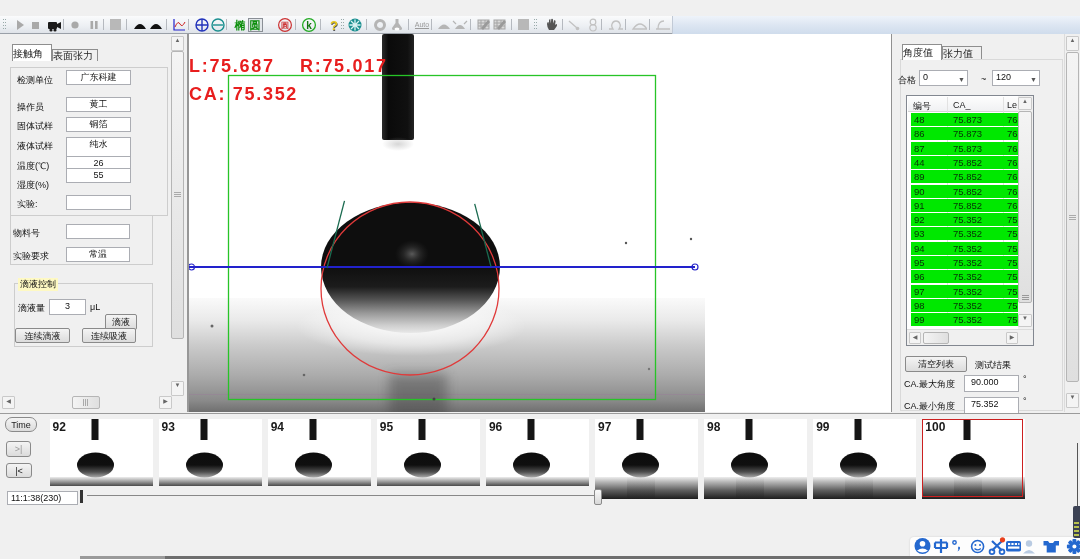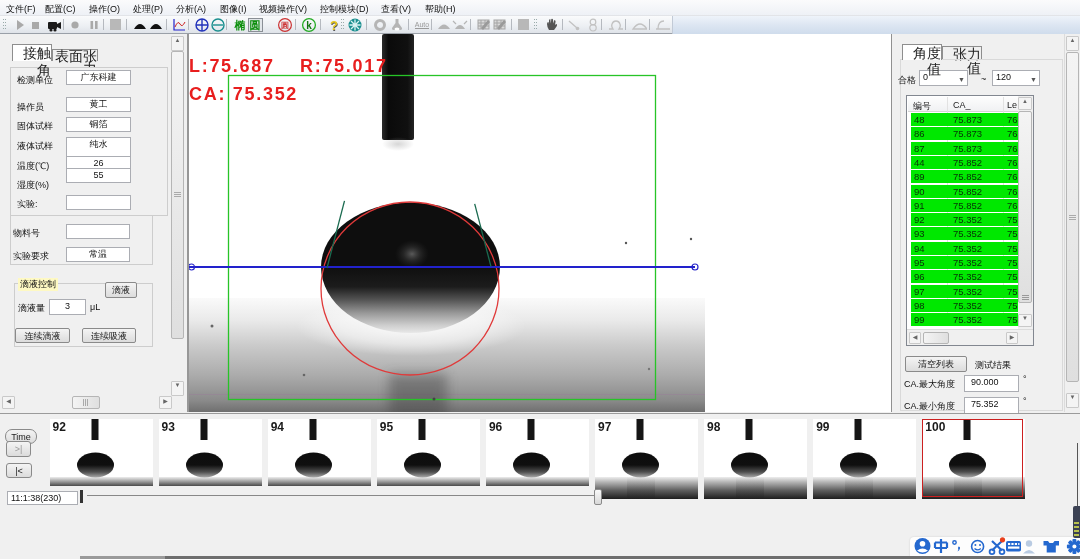--- a/index.html
+++ b/index.html
@@ -8,21 +8,21 @@
 
 #menubar{position:absolute;left:0;top:0;width:1080px;height:16px;background:linear-gradient(180deg,#fbfbfc,#eef1f6);border-bottom:1px solid #e2e4e8;font-size:9px;color:#111}
 #menubar span{position:absolute;top:3px}
 
 #toolbar{position:absolute;left:0;top:16px;width:1080px;height:18px;background:linear-gradient(180deg,#fafbfc 0%,#eceff3 60%,#dfe3e9 100%);border-bottom:1px solid #9aa0a8}
 #toolbar::after{content:"";position:absolute;left:672px;top:0;width:408px;height:18px;background:linear-gradient(180deg,#eef3fa 0%,#dde6f2 50%,#cfdcec 100%);border-left:1px solid #c2cad6}
 #toolbar .sep{position:absolute;top:3px;width:1px;height:11px;background:#b5b9bf}
 #toolbar .ic{position:absolute;top:1px;width:16px;height:16px;display:flex;align-items:center;justify-content:center}
 
 #lpanel{position:absolute;left:0;top:34px;width:189px;height:378px;background:#f0f0f0;border-right:2px solid #979797}
-.tab{position:absolute;font-size:14px;color:#222;border:1px solid #8e8e8e;border-bottom:none;background:#f0f0f0;text-align:right}
+.tab{position:absolute;font-size:10px;color:#222;border:1px solid #8e8e8e;border-bottom:none;background:#f0f0f0;text-align:left}
 .tab.on{background:#fff;z-index:2}
 .inp{position:absolute;background:#fff;border:1px solid #abadb3;font-size:9px;text-align:center;color:#111;line-height:13px}
 .lbl{position:absolute;font-size:9px;color:#111}
 .btn{position:absolute;font-size:9px;color:#222;text-align:center;background:linear-gradient(180deg,#f4f4f4,#dcdcdc);border:1px solid #8a8a8a;border-radius:2px}
 .grp{position:absolute;border:1px solid #cdcdcd}
 
 .sb{position:absolute;background:#f0f0f0}
 .sbtn{position:absolute;background:#f4f4f4;border:1px solid #c9c9c9;color:#666;font-size:6px;text-align:center;border-radius:1px}
 .sth{position:absolute;background:linear-gradient(90deg,#f4f4f4,#dfdfdf);border:1px solid #b5b5b5;border-radius:2px}
 .sthh{position:absolute;background:linear-gradient(180deg,#f4f4f4,#dfdfdf);border:1px solid #b5b5b5;border-radius:2px}
@@ -35,32 +35,20 @@
 
 #film{position:absolute;left:0;top:413px;width:1080px;height:130px;background:#f0f0f0;border-top:1px solid #9b9b9b}
 .frame{position:absolute;top:5px;background:#fff}
 .frame .num{position:absolute;left:3px;top:1px;font-size:12px;font-weight:bold;color:#1a1a1a}
 
 #status{position:absolute;left:0;top:543px;width:1080px;height:16px;background:#ececec;border-top:1px solid #d5d5d5;font-size:9px;color:#333}
 </style></head>
 <body>
 <div id="stage">
 
-<div id="menubar">
-<span style="left:6px">文件(F)</span>
-      <span style="left:45px">配置(C)</span>
-      <span style="left:89px">操作(O)</span>
-      <span style="left:133px">处理(P)</span>
-      <span style="left:176px">分析(A)</span>
-      <span style="left:220px">图像(I)</span>
-      <span style="left:259px">视频操作(V)</span>
-      <span style="left:320px">控制模块(D)</span>
-      <span style="left:381px">查看(V)</span>
-      <span style="left:425px">帮助(H)</span>
-</div>
 
 <div id="toolbar">
       <div class="sep" style="left: 3px; background: repeating-linear-gradient(rgb(153, 170, 170) 0px, rgb(153, 170, 170) 1px, transparent 1px, transparent 3px);"></div>
       <div class="sep" style="left: 5px; background: repeating-linear-gradient(rgb(153, 170, 170) 0px, rgb(153, 170, 170) 1px, transparent 1px, transparent 3px);"></div>
       <div class="ic" style="left: 12px;">
         <svg width="14" height="14">
           <path d="M4 2 L11 7 L4 12 Z" fill="#a9a9a9"></path>
         </svg>
       </div>
       <div class="ic" style="left: 27px;">
@@ -267,21 +255,21 @@
   <div class="grp" style="left:10px;top:182px;width:143px;height:49px;border-top:none"></div>
   <div class="lbl" style="left:13px;top:193px">物料号</div>
       <div class="inp" style="left:66px;top:190px;width:64px;height:15px"></div>
   <div class="lbl" style="left:13px;top:216px">实验要求</div>
       <div class="inp" style="left:66px;top:213px;width:64px;height:15px">常温</div>
   <div class="grp" style="left:14px;top:249px;width:139px;height:64px"></div>
   <div class="lbl" style="left:18px;top:244px;background:#fef9c3;padding:0 2px">滴液控制</div>
   <div class="lbl" style="left:18px;top:268px">滴液量</div>
       <div class="inp" style="left:49px;top:265px;width:37px;height:16px">3</div>
   <div class="lbl" style="left:90px;top:268px">μL</div>
-  <div class="btn" style="left:105px;top:248px;width:32px;height:16px;line-height:15px">滴液</div>
+  <div class="btn" style="left:105px;top:280px;width:32px;height:16px;line-height:15px">滴液</div>
   <div class="btn" style="left:15px;top:294px;width:55px;height:15px;line-height:14px">连续滴液</div>
   <div class="btn" style="left:82px;top:294px;width:54px;height:15px;line-height:14px">连续吸液</div>
 
   <div class="sb" style="left:171px;top:0;width:13px;height:362px;background:#f0f0f0"></div>
   <div class="sbtn" style="left:171px;top:2px;width:13px;height:15px">▲</div>
   <div class="sthh" style="left:171px;top:17px;width:13px;height:288px"></div>
   <div style="position:absolute;left:174px;top:158px;width:7px;height:1px;background:#aaa;box-shadow:0 2px 0 #aaa,0 4px 0 #aaa"></div>
   <div class="sbtn" style="left:171px;top:347px;width:13px;height:15px">▼</div>
 
   <div class="sbtn" style="left:2px;top:362px;width:13px;height:13px">◀</div>
@@ -487,21 +475,21 @@
 </div>
 <div class="abs" style="left:891px;top:34px;width:1px;height:378px;background:#919191"></div>
 
 <div class="sb" style="left:1064px;top:34px;width:16px;height:378px;background:#f0f0f0;border-left:1px solid #dcdcdc"></div>
 <div class="sbtn" style="left:1066px;top:36px;width:13px;height:15px">▲</div>
 <div class="sthh" style="left:1066px;top:52px;width:13px;height:330px"></div>
 <div class="abs" style="left:1069px;top:215px;width:7px;height:1px;background:#aaa;box-shadow:0 2px 0 #aaa,0 4px 0 #aaa"></div>
 <div class="sbtn" style="left:1066px;top:393px;width:13px;height:15px">▼</div>
 
 <div id="film">
-      <div class="btn" style="left:5px;top:15px;width:32px;height:15px;line-height:14px;border-radius:7px">Time</div>
+      <div class="btn" style="left:5px;top:3px;width:32px;height:15px;line-height:14px;border-radius:7px">Time</div>
       <div class="btn" style="left:6px;top:27px;width:25px;height:16px;line-height:15px;color:#999;border-radius:3px">&gt;|</div>
       <div class="btn" style="left:6px;top:49px;width:26px;height:15px;line-height:14px;border-radius:3px">|&lt;</div>
       <div class="inp" style="left:7px;top:77px;width:71px;height:14px;text-align:left;padding-left:3px;font-size:9px">11:1:38(230)</div>
       <div style="position:absolute;left:80px;top:76px;width:3px;height:13px;background:#333"></div>
       <div style="position:absolute;left:87px;top:81px;width:507px;height:1px;background:#888"></div>
       <div class="frame" style="left:49.5px;width:103px;height:67px">
         <svg width="103" height="67" viewBox="0 0 103 67" style="position:absolute;left:0;top:0">
           <defs>
             <linearGradient id="fs92" x1="0" y1="0" x2="0" y2="1">
               <stop offset="0" stop-color="#ededed"></stop>

